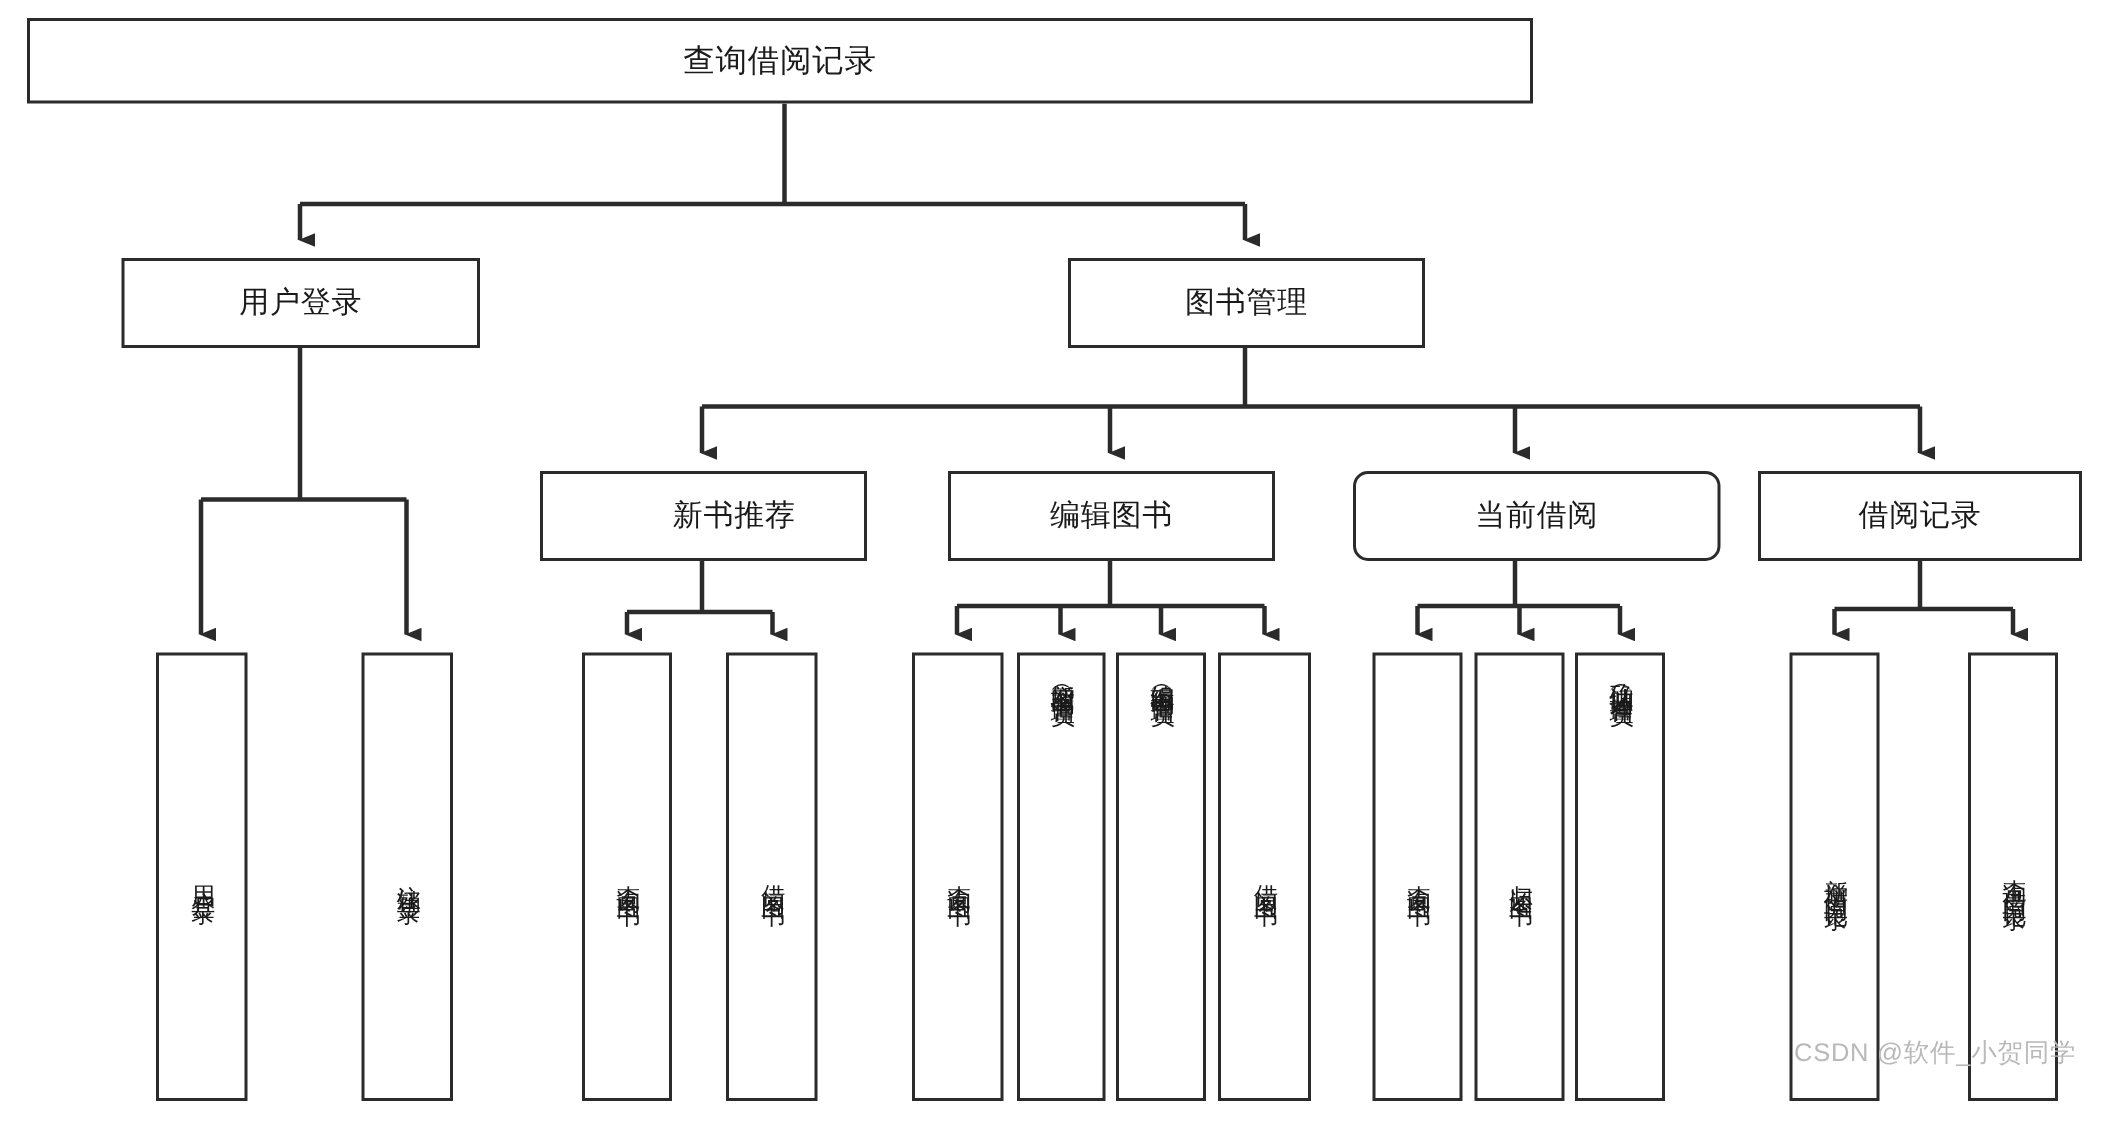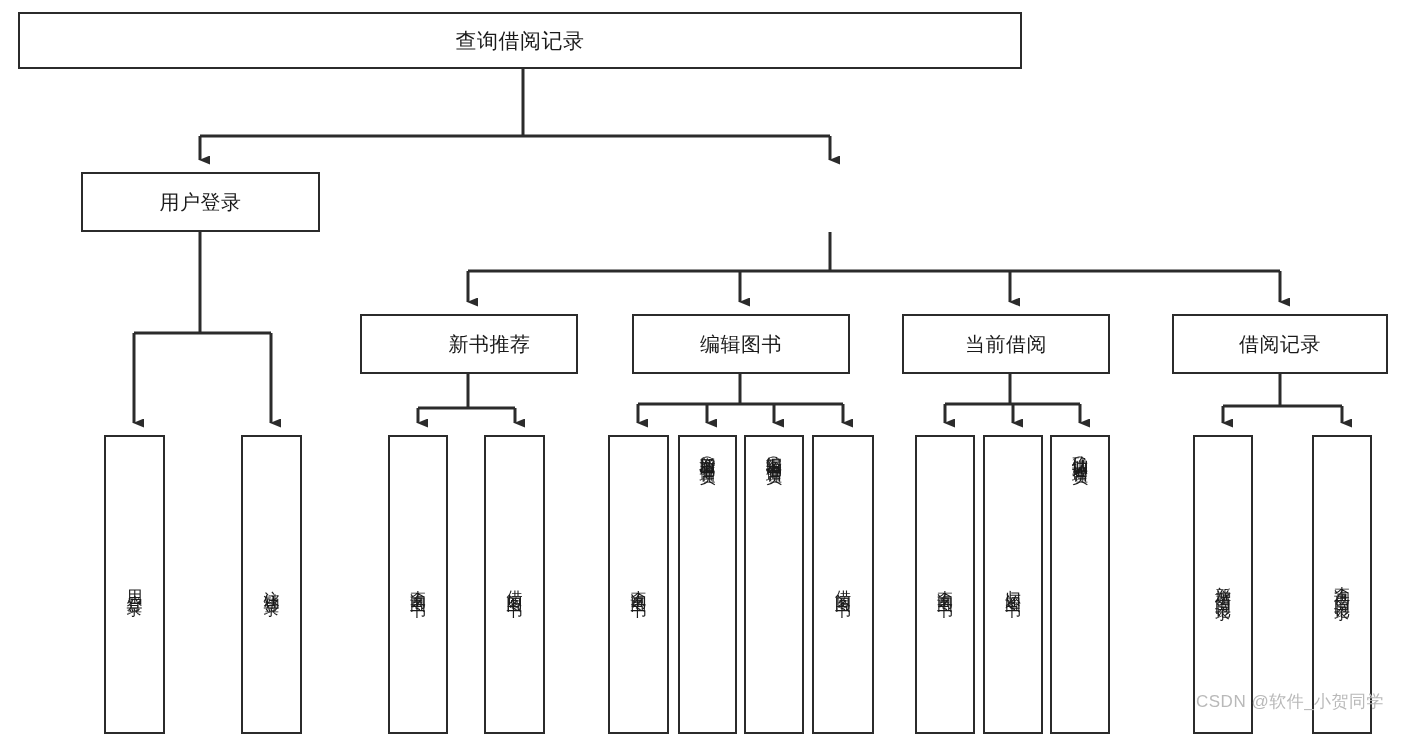--- a/index.html
+++ b/index.html
@@ -152,28 +152,31 @@
     </g>
   </svg>
 
   <div class="node root" style="left:18px; top:12px; width:1004px; height:57px;">
     <span class="node-label">查询借阅记录</span>
   </div>
 
   <div class="node level2" style="left:81px; top:172px; width:239px; height:60px;">
     <span class="node-label">用户登录</span>
   </div>
+  <div class="node level2" style="left:712px; top:172px; width:238px; height:60px;">
+    <span class="node-label">图书管理</span>
+  </div>
 
   <div class="node level3" style="left:360px; top:314px; width:218px; height:60px;padding-left:41px;">
     <span class="node-label">新书推荐</span>
   </div>
   <div class="node level3" style="left:632px; top:314px; width:218px; height:60px;">
     <span class="node-label">编辑图书</span>
   </div>
-  <div class="node level3" style="left:902px; top:314px; width:208px; height:60px;">
+  <div class="node level3" style="left:902px; top:314px; width:245px; height:60px;border-radius:10px;">
     <span class="node-label">当前借阅</span>
   </div>
   <div class="node level3" style="left:1172px; top:314px; width:216px; height:60px;">
     <span class="node-label">借阅记录</span>
   </div>
 
   <div class="node leaf centered" style="left:104px; top:435px; width:61px; height:299px;">
     <span class="node-label">用户登录</span>
   </div>
   <div class="node leaf centered" style="left:241px; top:435px; width:61px; height:299px;">

